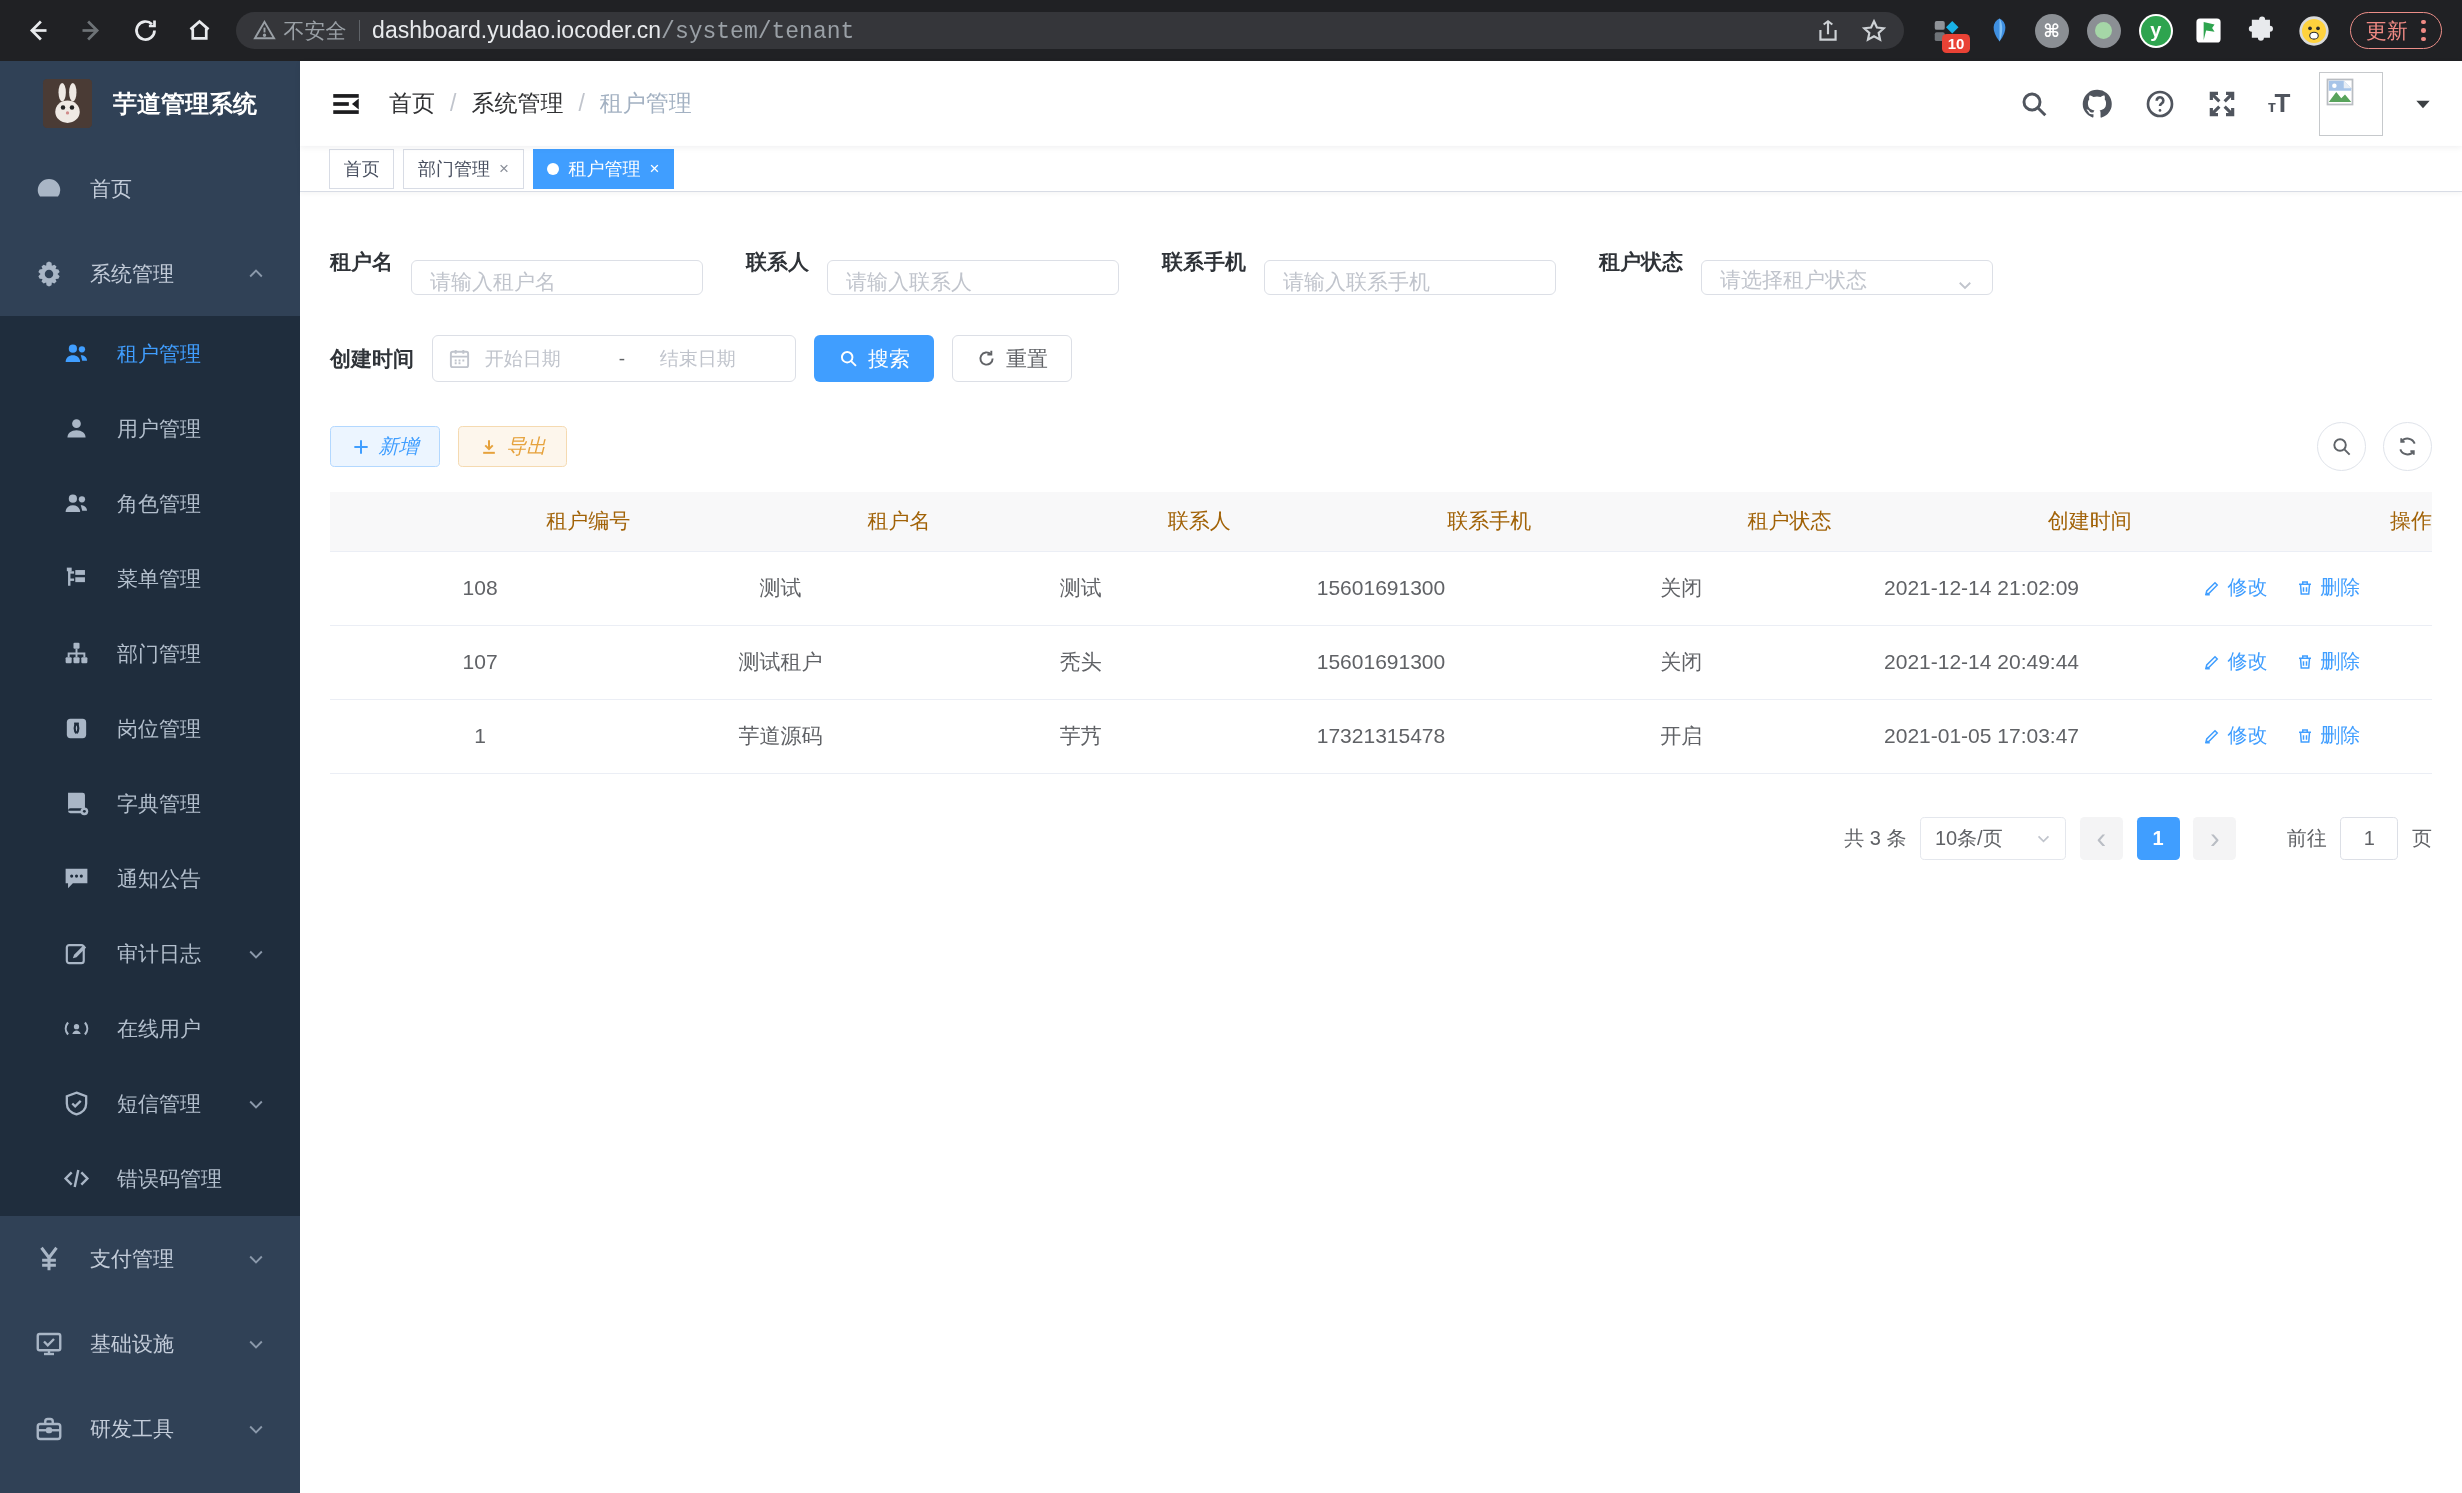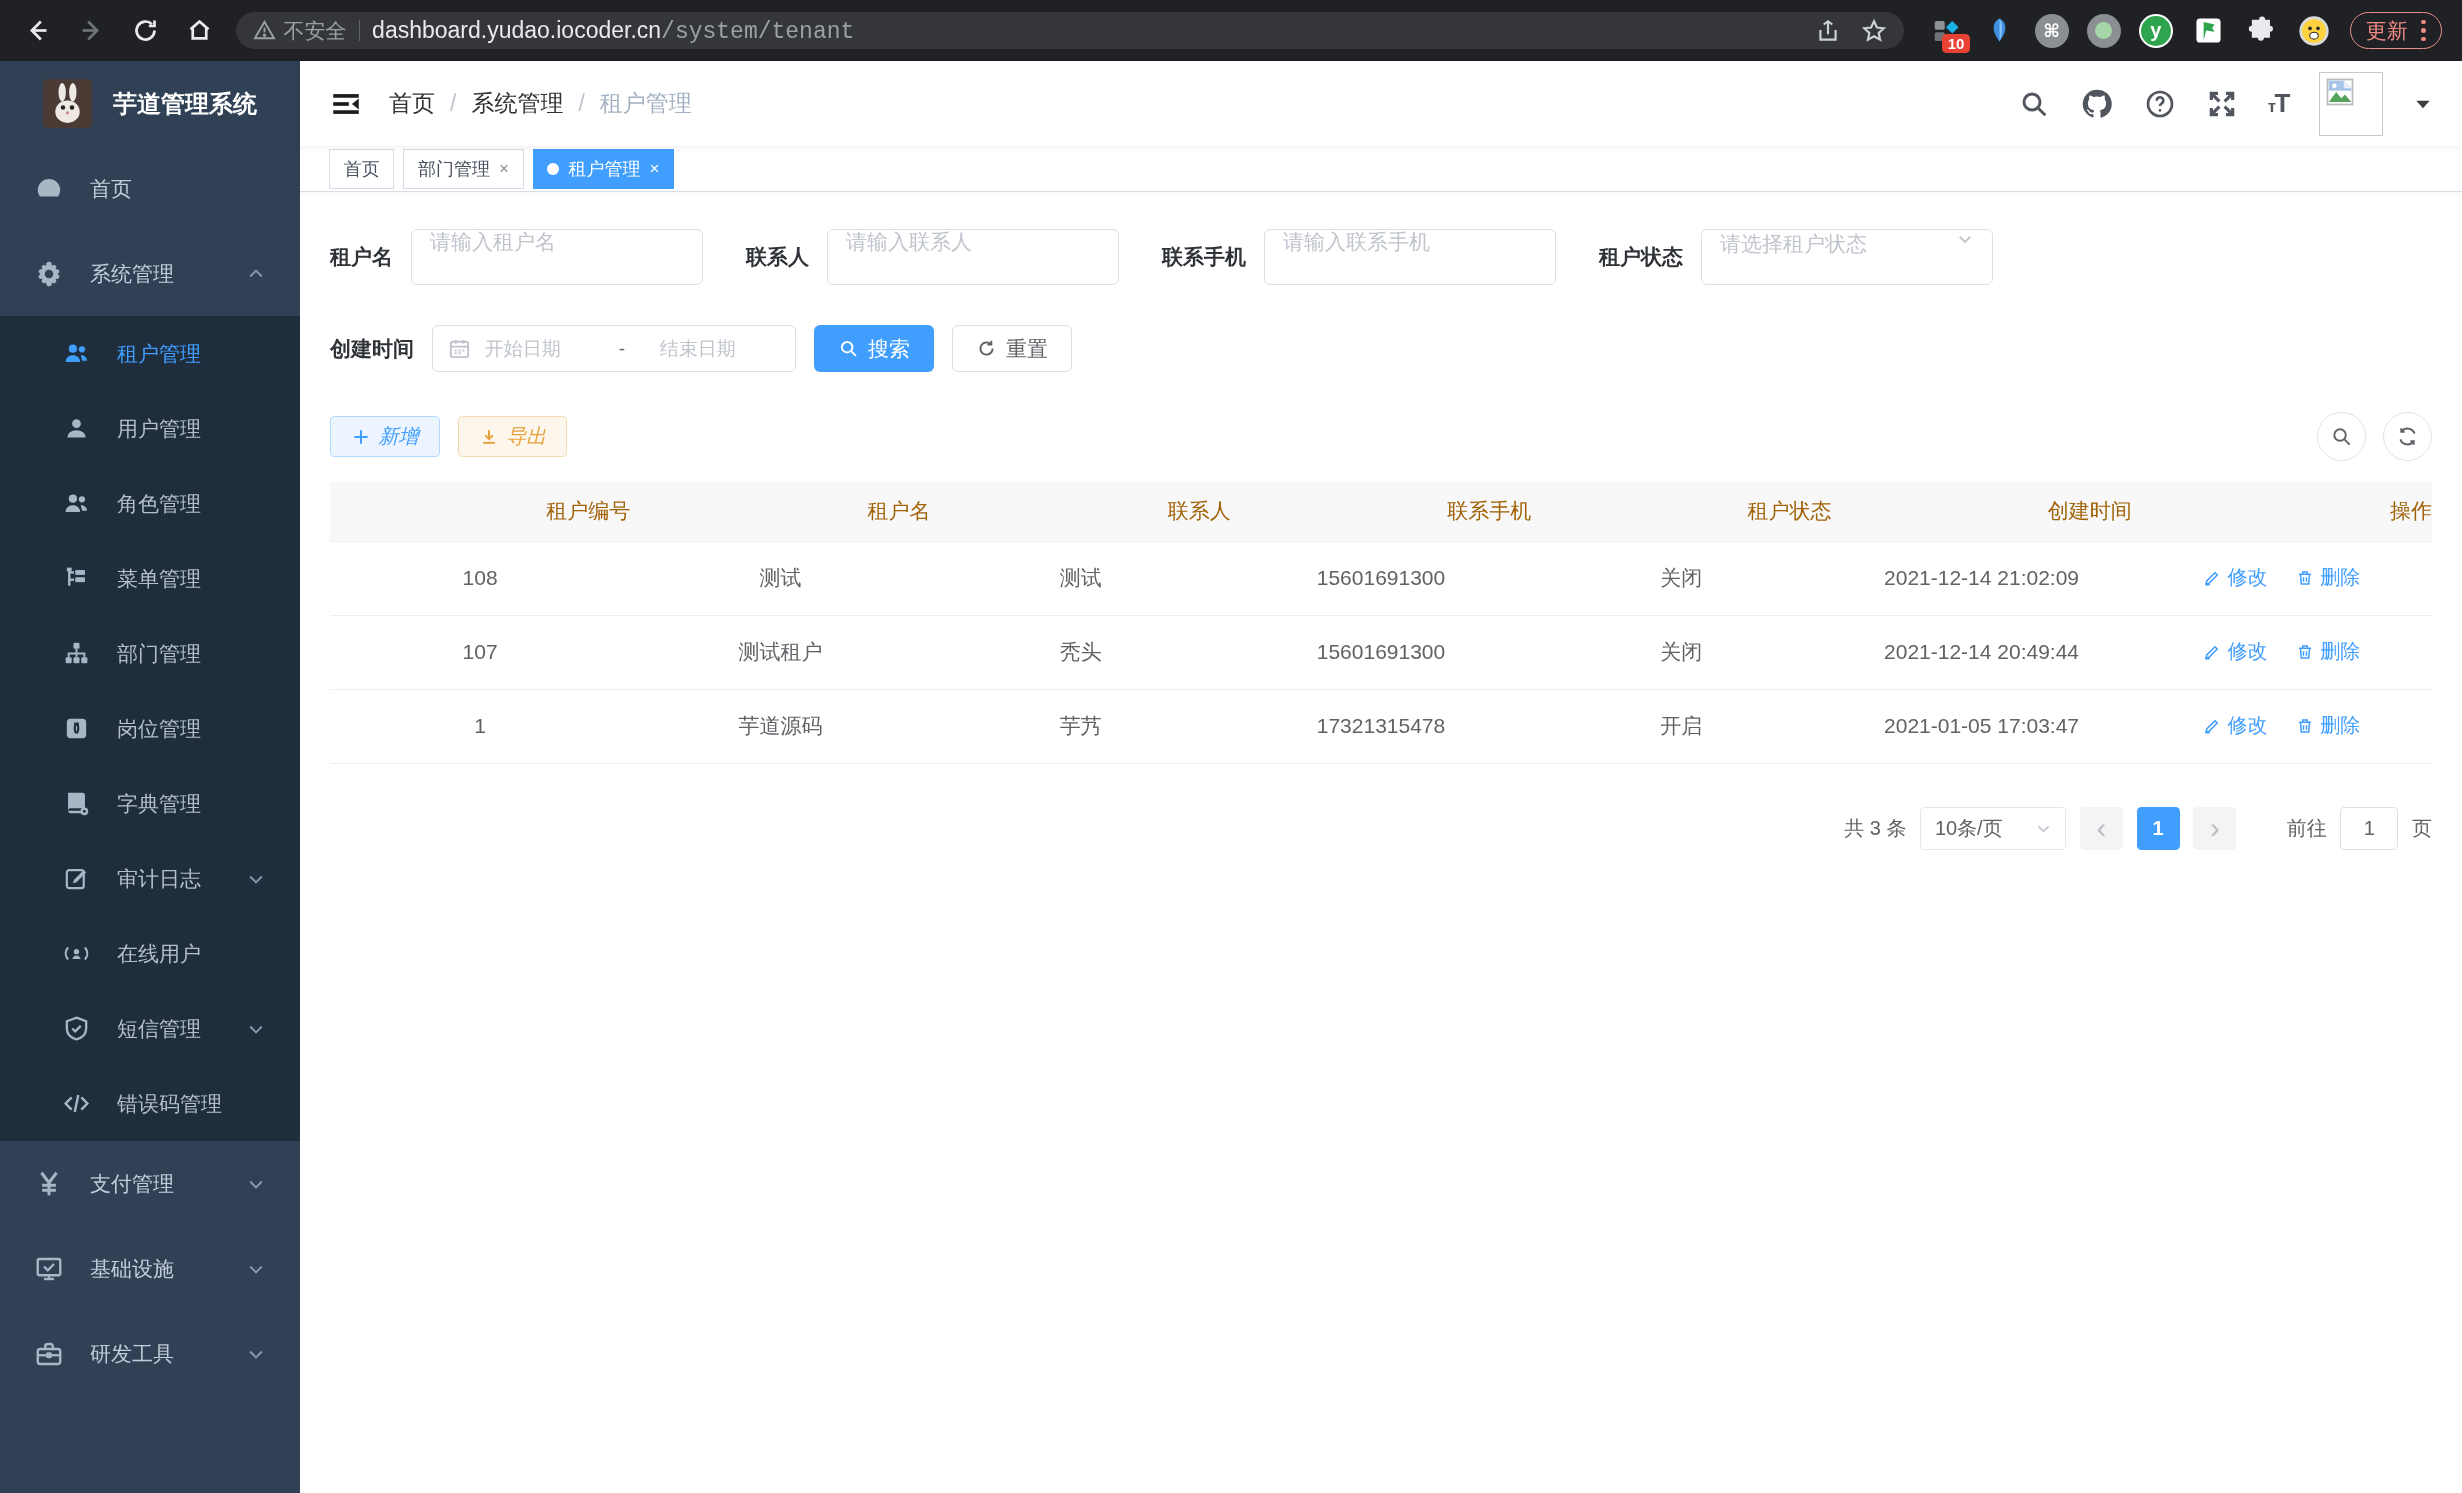--- a/index.html
+++ b/index.html
@@ -69,22 +69,22 @@
     border:1.5px solid #d8dce5; background:#fff; color:#495060; font-size:18px; cursor:pointer; }
   .tag .x { font-size:17px; color:#8a8f99; }
   .tag.active { background:#409eff; border-color:#409eff; color:#fff; }
   .tag.active .x { color:#fff; }
   .dot { width:12px; height:12px; border-radius:50%; background:#fff; }
 
   
   .content { flex:1; padding:37px 30px 0 30px; }
   .frow { display:flex; align-items:center; margin-bottom:40px; }
   .f-label { font-size:21px; color:#2f3338; font-weight:600; margin-right:18px; white-space:nowrap; }
-  .inp { width:292px; height:56px; border:1.5px solid #dcdfe6; border-radius:6px; padding:0 18px;
-    font-size:21px; color:#606266; background:#fff; display:flex; align-items:flex-start; }
+  .inp { width:292px; height:35px; border:1.5px solid #dcdfe6; border-radius:6px; padding:0 18px;
+    font-size:21px; color:#606266; background:#fff; display:flex; align-items:flex-end;margin-top:31px; }
   .inp input { border:none; outline:none; width:100%; font-size:21px; color:#606266; background:transparent;
     font-family:inherit; }
   .inp input::placeholder { color:#c0c4cc; }
   .gap { width:43px; }
   .sel { justify-content:space-between; cursor:pointer; }
   .ph { color:#c0c4cc; }
   .datebox { width:364px; height:47px; border:1.5px solid #dcdfe6; border-radius:6px; display:flex;
     align-items:center; padding:0 15px; gap:13.7px; font-size:19px; }
   .datebox .dph { color:#c0c4cc; flex:1; }
   .datebox .dsep { color:#606266; }
@@ -321,20 +321,29 @@
           <span>岗位管理</span>
         </div>
         <div class="s-item">
           <svg class="i mi" width="29" height="29" viewBox="0 0 24 24" fill="currentColor">
               <path d="M5 3h12a2 2 0 0 1 2 2v11H7a2 2 0 0 0-2 2z"></path>
               <path d="M5 18a2 2 0 0 0 2 2h12v-2z"></path>
               <circle cx="18.5" cy="18.5" r="3.2"></circle>
               <circle cx="18.5" cy="18.5" r="1.2" fill="#1f2d3d"></circle>
             </svg>
           <span>字典管理</span>
+        </div>
+        <div class="s-item">
+          <svg class="i mi" width="29" height="29" viewBox="0 0 24 24" fill="currentColor">
+              <path d="M3 4h18v12H9l-4 4v-4H3z"></path>
+              <circle cx="8" cy="10" r="1.3" fill="#1f2d3d"></circle>
+              <circle cx="12" cy="10" r="1.3" fill="#1f2d3d"></circle>
+              <circle cx="16" cy="10" r="1.3" fill="#1f2d3d"></circle>
+            </svg>
+          <span>通知公告</span>
         </div>
         <div class="s-item">
           <svg class="i mi" width="29" height="29" viewBox="0 0 24 24" fill="none" stroke="currentColor" stroke-width="1.8">
               <rect x="4" y="5" width="14" height="15" rx="2"></rect>
               <path d="M20 4l-8 8-1 3 3-1 8-8z" fill="currentColor" stroke="none" transform="translate(-2,1)"></path>
             </svg>
           <span>审计日志</span>
           <svg class="i chev" width="20" height="20" viewBox="0 0 24 24" fill="none" stroke="currentColor" stroke-width="2.2">
               <path d="M5 9l7 7 7-7"></path>
             </svg>

